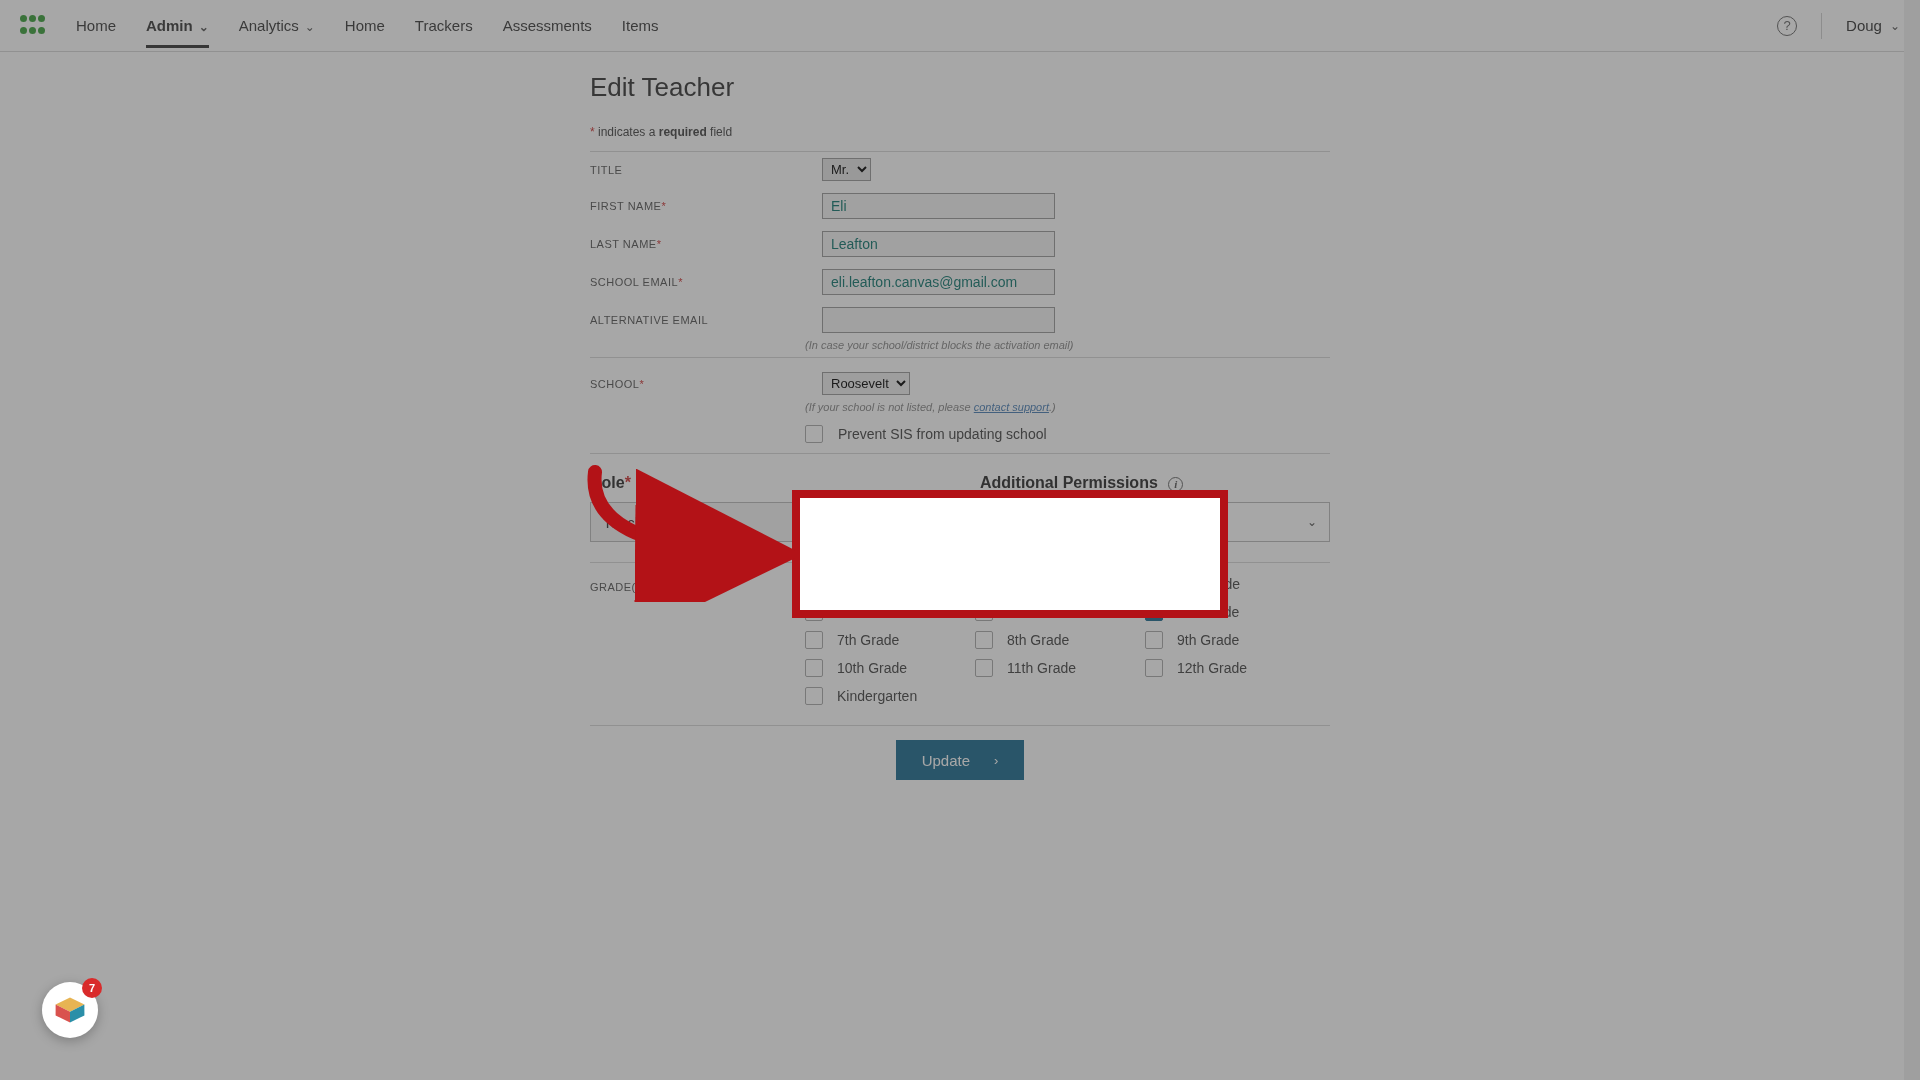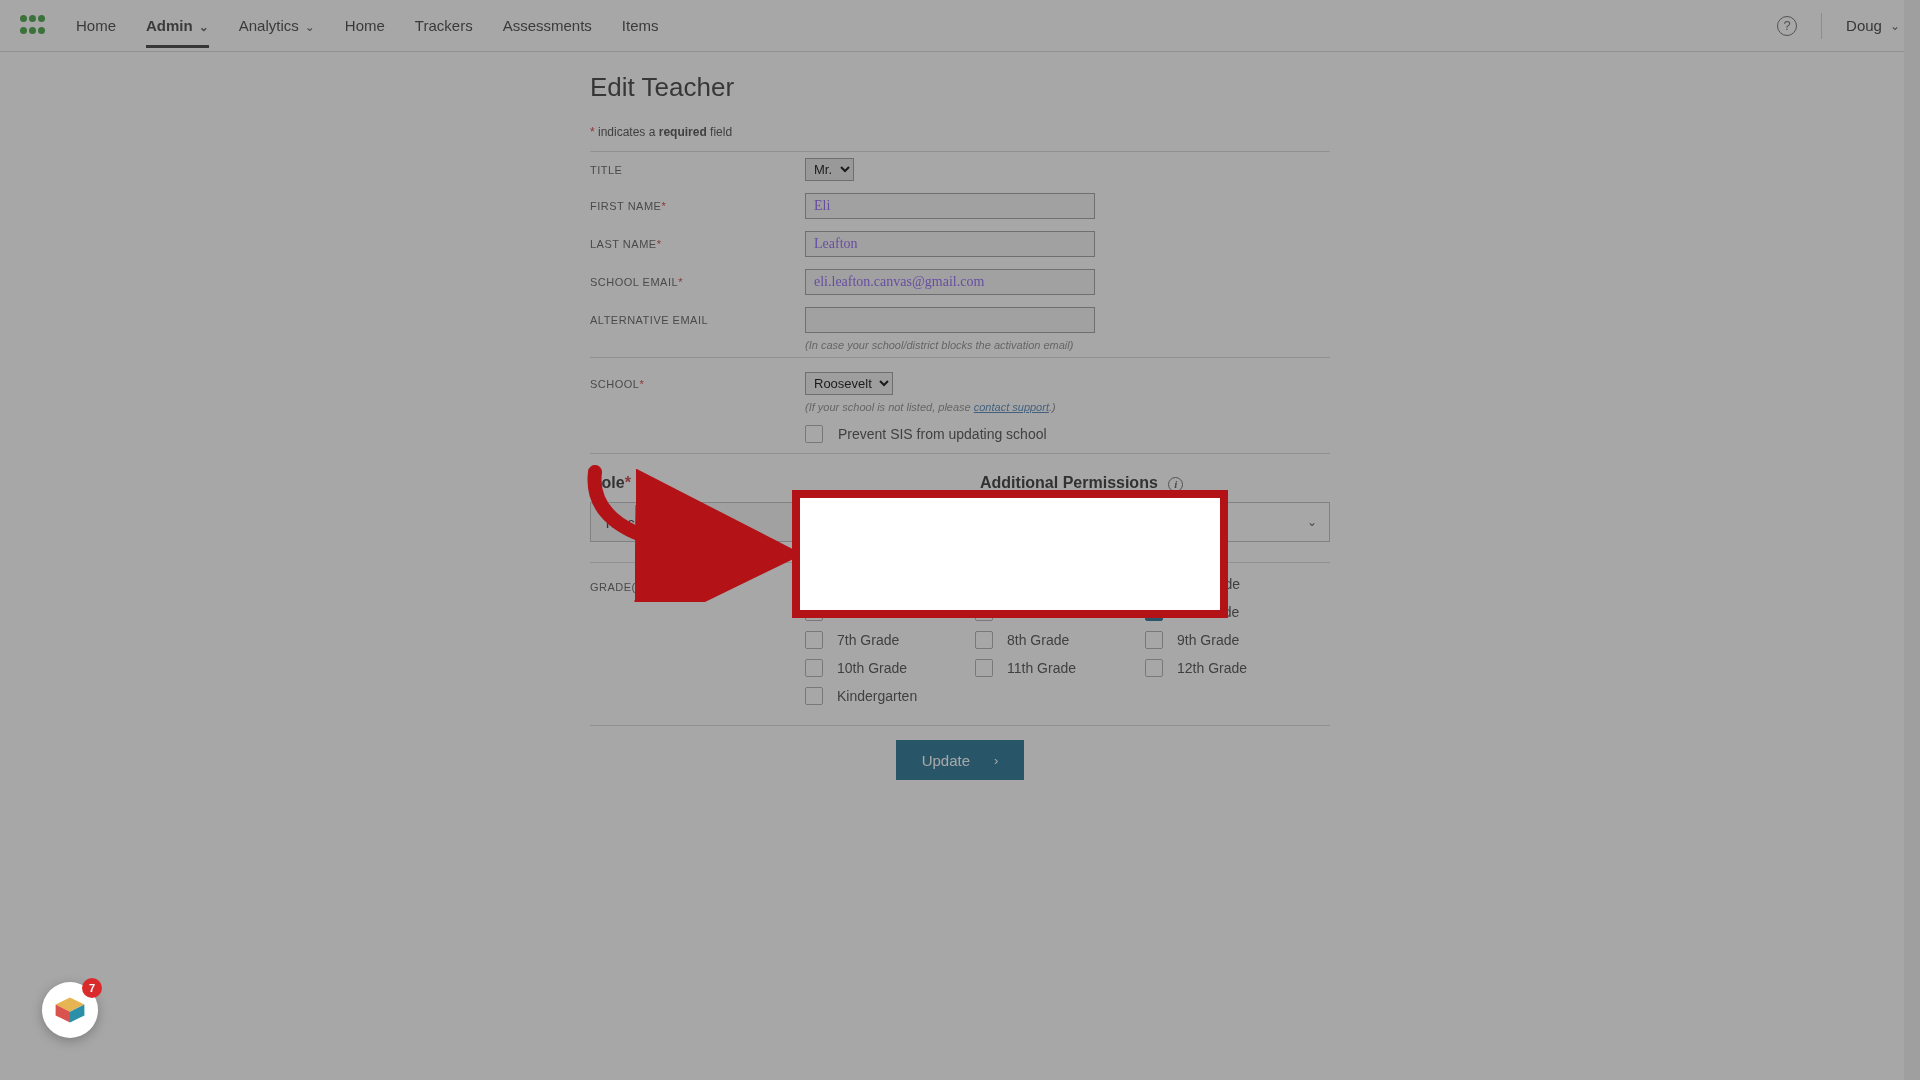--- a/index.html
+++ b/index.html
@@ -47,31 +47,30 @@
 }
 .form-wrap {
   width: 740px;
   padding-top: 20px;
 }
 .page-title { font-size: 26px; color: #333; font-weight: 400; margin-bottom: 22px; }
 .req-note { font-size: 12px; color: #444; margin-bottom: 12px; }
 .req-note .ast { color: #c33; }
 .hr { border: none; border-top: 1px solid #d8d8d8; margin: 0; }
 
-.field-row { display: flex; align-items: center; padding: 6px 0; }
+.field-row { display: flex; align-items: center; padding: 6px 0; gap: 17px; }
 .field-label { width: 215px; font-size: 11px; letter-spacing: 0.5px; color: #555; text-transform: uppercase; }
 .field-label .ast { color: #c33; }
 .titlesel { font-size: 13px; padding: 2px 4px; background: #e5e5e5; border: 1px solid #999; }
 .text-input {
-  width: 290px; height: 26px;
+  width: 233px; height: 26px;
   border: 1px solid #999;
   background: #f5f5f5;
-  font-size: 14px; color: #8b5cf6;
+  font-size: 14px; color: #0f766e;
   padding: 0 8px;
-  font-family: Liberation Serif, serif;
 }
 .help-text { font-size: 11px; font-style: italic; color: #888; margin-left: 215px; margin-bottom: 6px; }
 .help-text a { color: #4a7fb5; }
 .schoolsel { font-size: 13px; padding: 2px 4px; background: #eee; border: 1px solid #999; }
 .checkbox-inline { display: flex; align-items: center; gap: 15px; margin-left: 215px; padding: 6px 0 10px; }
 .cb { width: 18px; height: 18px; border: 1px solid #aaa; background: #fff; border-radius: 2px; display: flex; align-items: center; justify-content: center; }
 .cb.checked { background: #1b6b8f; border-color: #1b6b8f; }
 .cb.checked::after { content: "✓"; color: #fff; font-size: 13px; }
 .cb-label { font-size: 14px; color: #444; }
 

